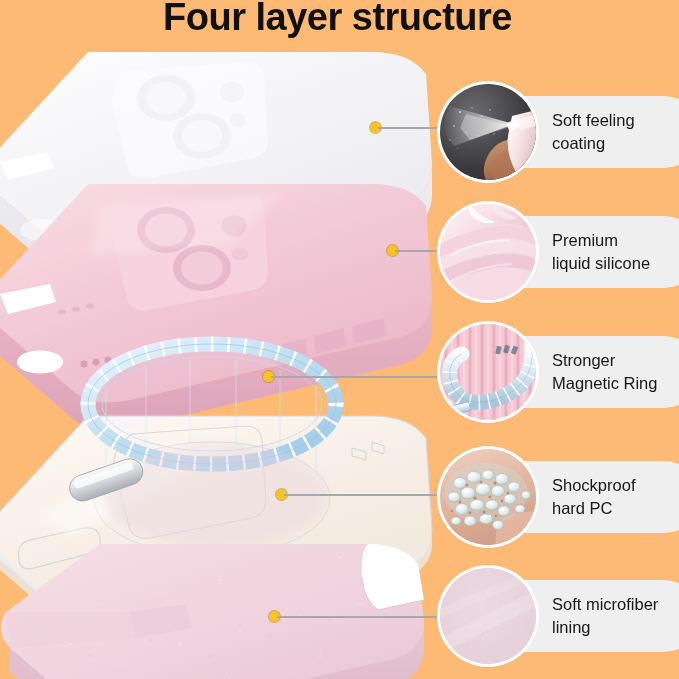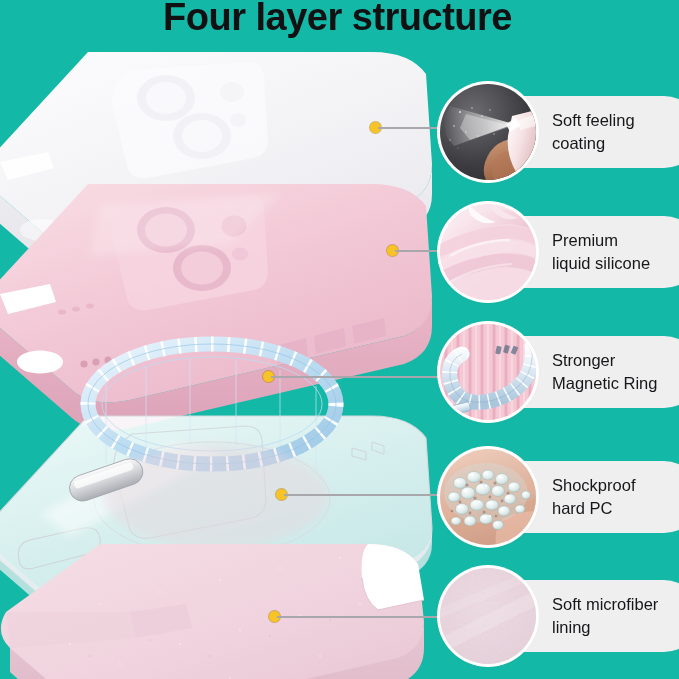--- a/index.html
+++ b/index.html
@@ -1,19 +1,19 @@
 <!DOCTYPE html>
 <html><head>
 <meta charset="utf-8">
 <style>
   * { margin:0; padding:0; box-sizing:border-box; }
   html,body { width:679px; height:679px; background:#ffffff; overflow:hidden; }
   body { font-family:"Liberation Sans", sans-serif; position:relative; }
 
-  #stage { position:absolute; inset:0; width:679px; height:679px; background:#14b8a6; }
+  #stage { position:absolute; inset:0; width:679px; height:679px; background:#fdba74; }
 
   
   .title {
     position:absolute; left:0; top:-4px; width:679px;
     text-align:center; padding-right:4px;
     font-size:38px; font-weight:700; letter-spacing:-0.5px;
     color:#111114; white-space:nowrap;
     font-family:"Liberation Sans", sans-serif;
   }
 

